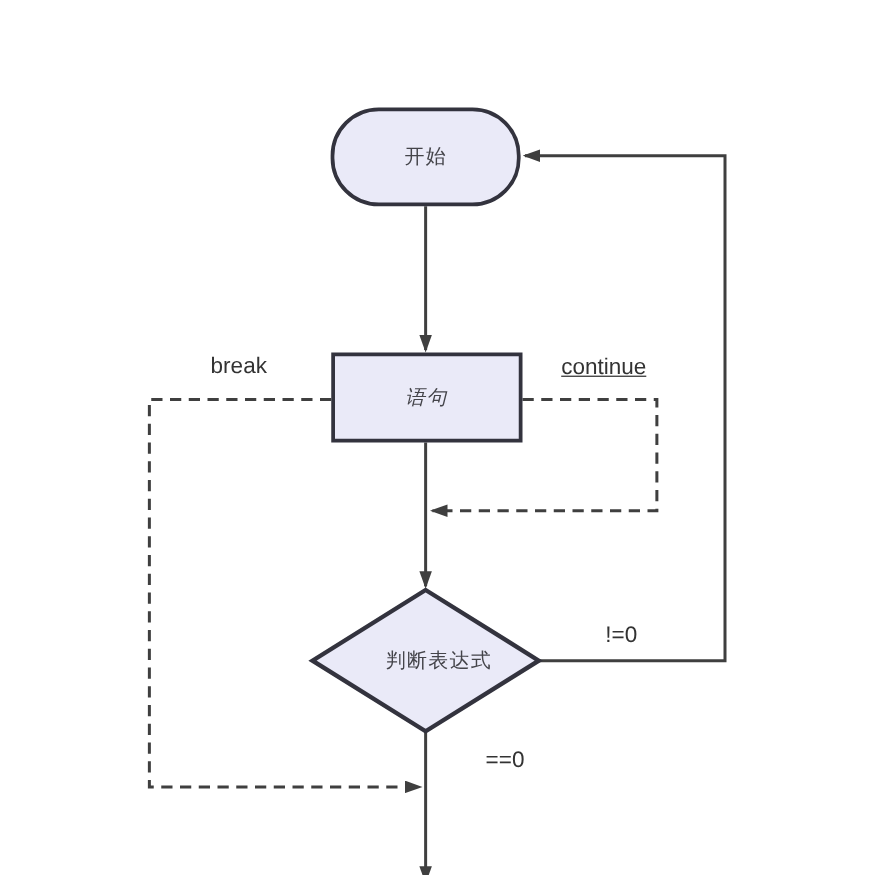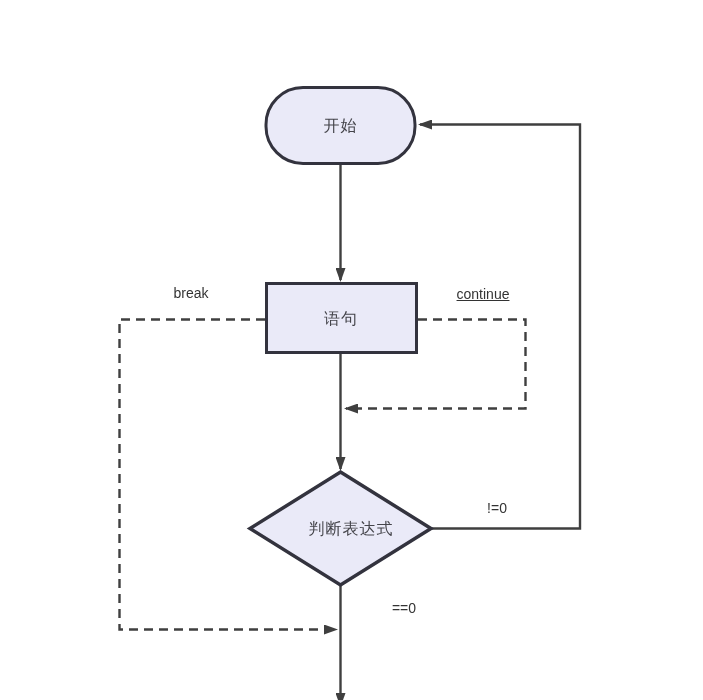--- a/index.html
+++ b/index.html
@@ -39,21 +39,21 @@
     position: absolute;
     transform: translate(-50%, -50%);
     font-size: 16px;
     color: var(--node-text);
     white-space: nowrap;
     letter-spacing: 1px;
   }
   .edge-label {
     position: absolute;
     transform: translate(-50%, -50%);
-    font-size: 14px;
+    font-size: 18px;
     color: var(--label-text);
     white-space: nowrap;
   }
 </style>
 </head>
 <body>
 
 <div class="canvas">
 
   <svg width="703" height="700" viewBox="0 0 703 700">
@@ -70,21 +70,21 @@
 
     <path class="edge dashed" d="M 265 300.5 L 119.5 300.5 L 119.5 610.5 L 336 610.5" marker-end="url(#arrow)"></path>
     <path class="edge dashed" d="M 418 300.5 L 525.5 300.5 L 525.5 389.5 L 346 389.5" marker-end="url(#arrow)"></path>
 
     <rect class="shape" x="266" y="68.5" width="149" height="76" rx="37" ry="37" stroke-width="3"></rect>
     <rect class="shape" x="266.5" y="264.5" width="150" height="69" stroke-width="3"></rect>
     <polygon class="shape" points="340.5,453 431,509.5 340.5,566 250,509.5" stroke-width="3.5"></polygon>
   </svg>
 
   <div class="node-label" style="left:340.5px; top:107px;">开始</div>
-  <div class="node-label" style="left:341px; top:300px;">语句</div>
+  <div class="node-label" style="left:341px; top:300px;font-style:italic;">语句</div>
   <div class="node-label" style="left:351px; top:510px;">判断表达式</div>
 
   <div class="edge-label" style="left:191px; top:274px;">break</div>
   <div class="edge-label" style="left:483px; top:275px;text-decoration:underline;">continue</div>
   <div class="edge-label" style="left:497px; top:489px;">!=0</div>
   <div class="edge-label" style="left:404px; top:589px;">==0</div>
 
 </div>
 
 </body></html>

